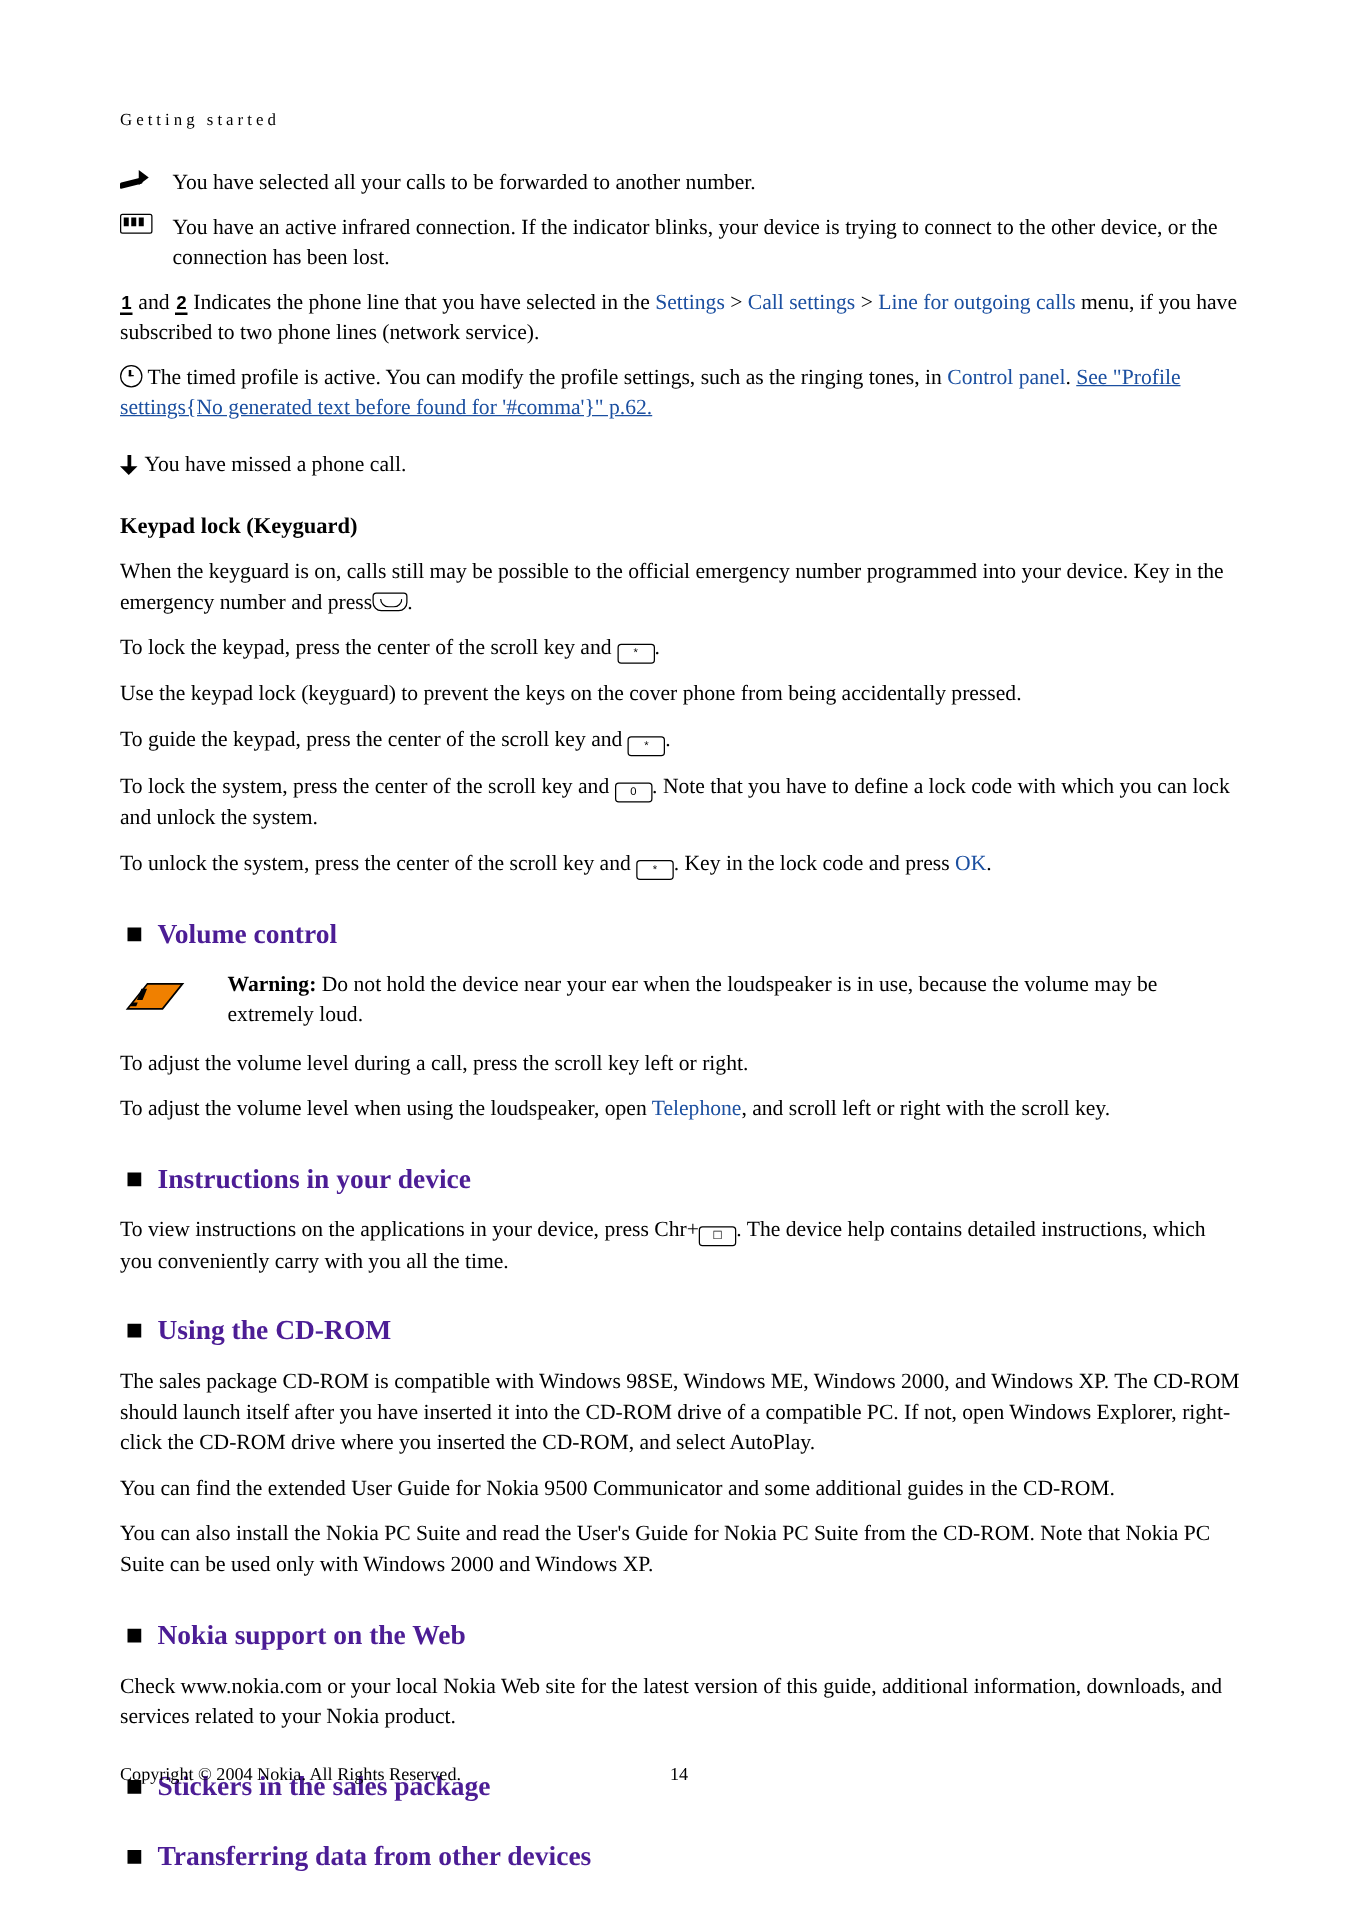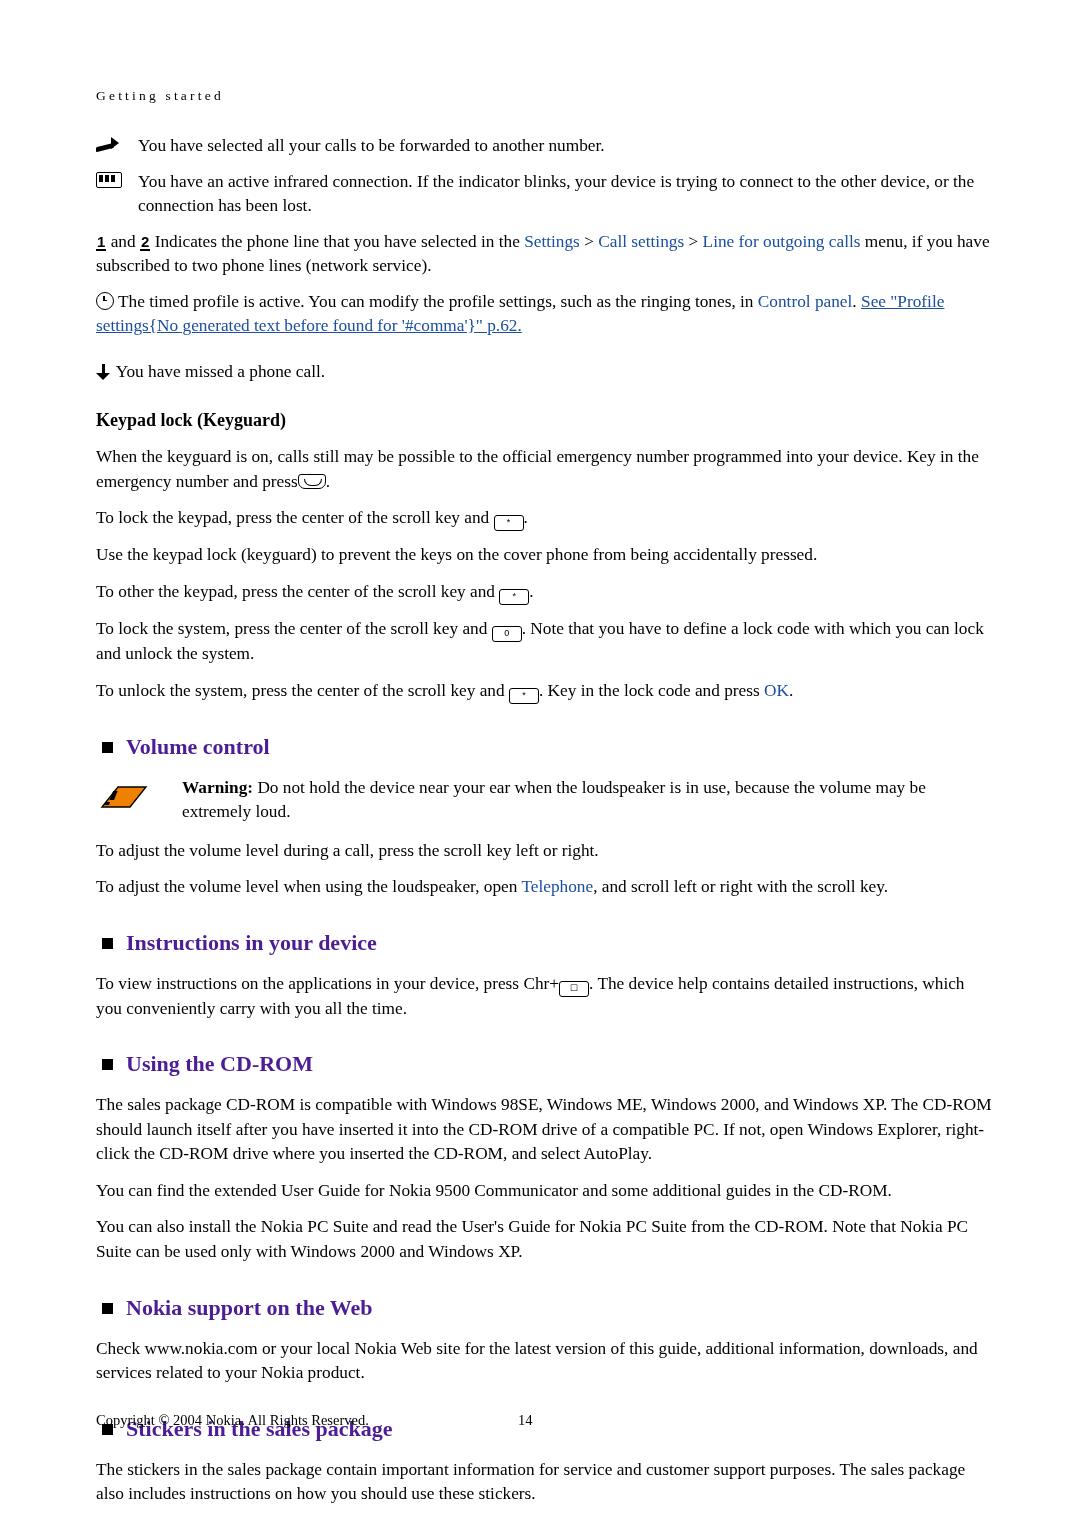--- a/index.html
+++ b/index.html
@@ -229,21 +229,21 @@
     width: 896px;
     font-size: 14.5px;
   }
   .footer .copy {
     position: absolute;
     left: 0;
     top: 0;
   }
   .footer .pageno {
     position: absolute;
-    left: 422px;
+    left: 440px;
     top: 0;
   }
 </style>
 </head>
 <body>
 
 <div class="page">
 
   <div class="content">
 
@@ -291,21 +291,21 @@
     </p>
 
     <p>
       <span>To lock the keypad, press the center of the scroll key and</span>
       <span class="key">*</span><span>.</span>
     </p>
 
     <p>Use the keypad lock (keyguard) to prevent the keys on the cover phone from being accidentally pressed.</p>
 
     <p>
-      <span>To other the keypad, press the center of the scroll key and</span>
+      <span>To guide the keypad, press the center of the scroll key and</span>
       <span class="key">*</span><span>.</span>
     </p>
 
     <p>
       <span>To lock the system, press the center of the scroll key and</span>
       <span class="key">0</span><span>. Note that you have to define a lock code with which you can lock and unlock the system.</span>
     </p>
 
     <p>
       <span>To unlock the system, press the center of the scroll key and</span>
@@ -348,21 +348,20 @@
     </h2>
 
     <p>The sales package CD-ROM is compatible with Windows 98SE, Windows ME, Windows 2000, and Windows XP. The CD-ROM should launch itself after you have inserted it into the CD-ROM drive of a compatible PC. If not, open Windows Explorer, right-click the CD-ROM drive where you inserted the CD-ROM, and select AutoPlay.</p>
     <p>You can find the extended User Guide for Nokia 9500 Communicator and some additional guides in the CD-ROM.</p>
     <p>You can also install the Nokia PC Suite and read the User's Guide for Nokia PC Suite from the CD-ROM. Note that Nokia PC Suite can be used only with Windows 2000 and Windows XP.</p>
 
     <h2 class="section">Nokia support on the Web</h2>
     <p>Check www.nokia.com or your local Nokia Web site for the latest version of this guide, additional information, downloads, and services related to your Nokia product.</p>
 
     <h2 class="section">Stickers in the sales package</h2>
-    <p>The stickers in the sales package contain important information for service and customer support purposes. The sales package also includes instructions on how you should use these stickers.</p>
 
     <h2 class="section">Transferring data from other devices</h2>
 
   </div>
 
   <div class="footer">
     <span class="copy">Copyright © 2004 Nokia. All Rights Reserved.</span>
     <span class="pageno">14</span>
   </div>
 

